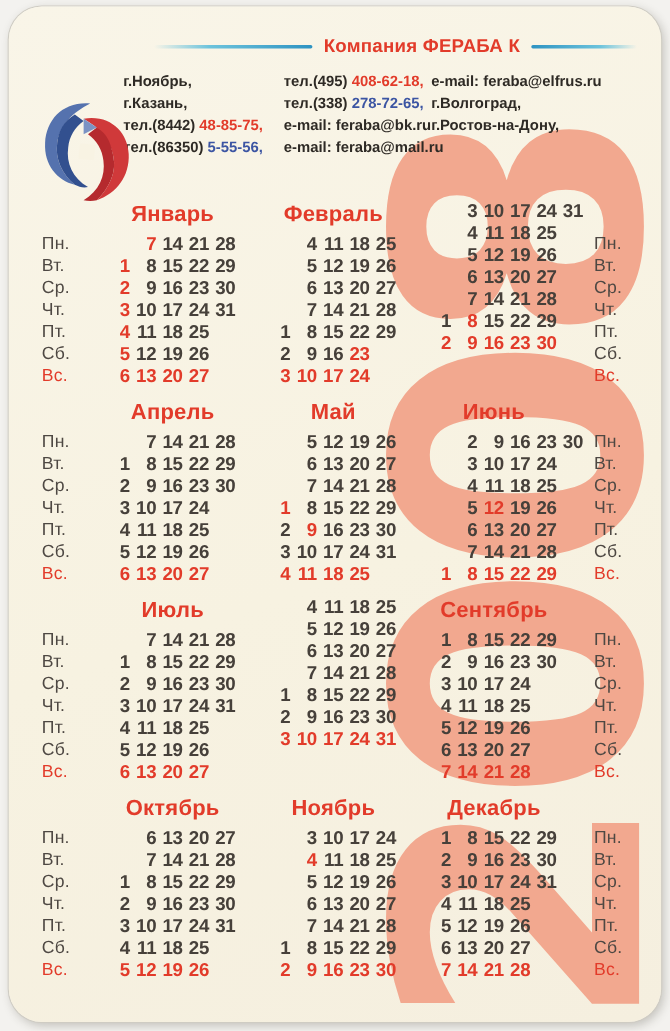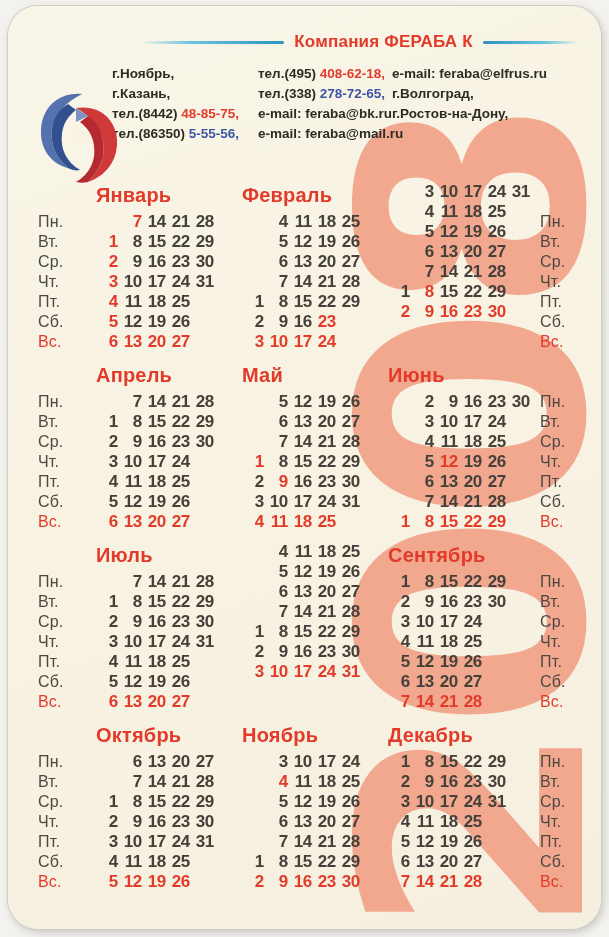--- a/index.html
+++ b/index.html
@@ -62,21 +62,21 @@
   
   .calendar{margin-top:38px;}
   .quarter{display:flex; padding-left:30px; margin-bottom:10px;}
   .labels{width:58px;}
   .labels.right{width:auto; padding-left:6px;}
   .labels .spacer{height:30px;}
   .wd{height:20px; line-height:20px; font-size:16px; color:var(--label); letter-spacing:.2px;}
   .wd.red{color:var(--red);}
   .month{width:146px;}
   .mtitle{
-    height:30px; line-height:26px; width:122px; text-align:left;
+    height:30px; line-height:26px; width:122px; text-align:center;
     font-size:20px; font-weight:bold; color:var(--red); letter-spacing:.2px;
   }
   .mgrid{display:grid; grid-template-columns:repeat(6,24px); grid-auto-rows:20px;}
   .cell{
     text-align:right; padding-right:2px;
     font-size:17px; font-weight:bold; line-height:20px;
     color:var(--dark); letter-spacing:-.3px;
   }
   .cell.red{color:var(--red);}
 </style>

